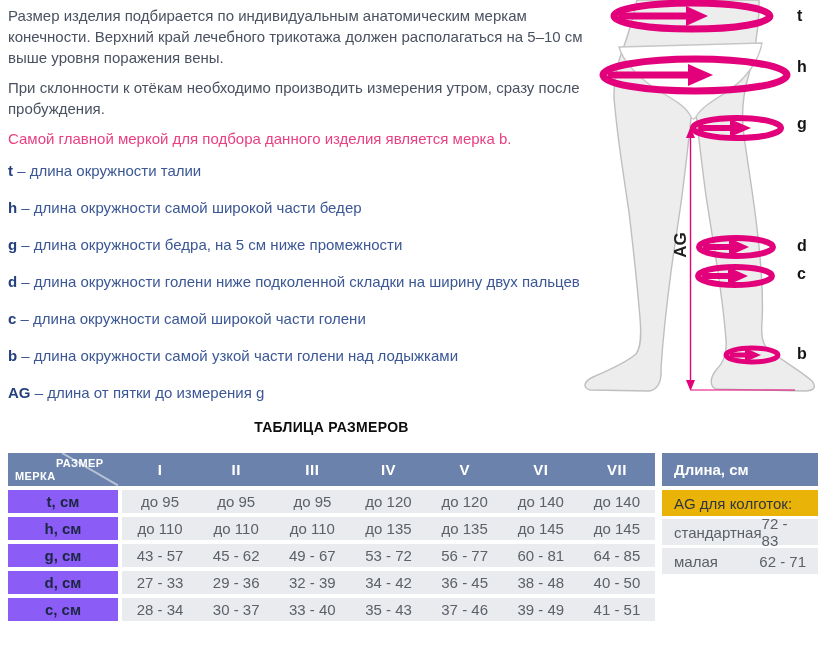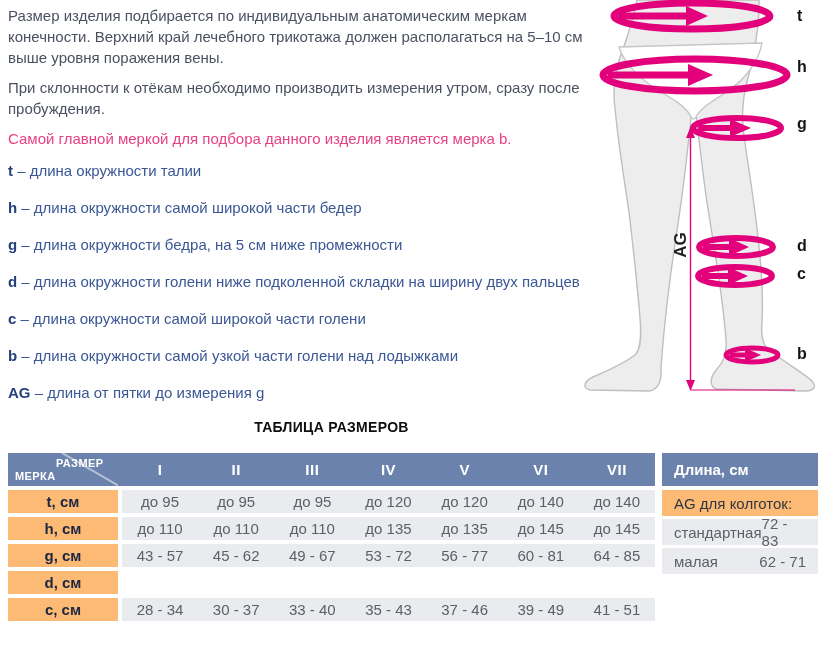--- a/index.html
+++ b/index.html
@@ -34,30 +34,30 @@
     font-size:14px; font-weight:bold; color:#0e0e0e; letter-spacing:.3px; }
   .size-table { position:absolute; left:8px; top:453px; width:647px; }
   .thead { display:flex; height:33px; background:#6b83ac; margin-bottom:4px; }
   .corner { width:110px; flex:none; position:relative;text-decoration:underline; }
   .corner svg { position:absolute; left:0; top:0; }
   .corner-top { position:absolute; top:4px; left:48px; font-size:11px; font-weight:bold; color:#fff; letter-spacing:.4px; }
   .corner-bottom { position:absolute; bottom:4px; left:7px; font-size:11px; font-weight:bold; color:#fff; letter-spacing:.4px; }
   .hspacer { width:4px; flex:none; }
   .hcell { flex:1; display:flex; align-items:center; justify-content:center; color:#fff; font-weight:bold; font-size:15px; letter-spacing:.5px; }
   .trow { display:flex; height:23px; margin-bottom:4px; }
-  .rlabel { width:110px; flex:none; background:#fdba74; color:#1b2742; font-weight:bold; font-size:15px;
+  .rlabel { width:110px; flex:none; background:#8b5cf6; color:#1b2742; font-weight:bold; font-size:15px;
     display:flex; align-items:center; justify-content:center; }
   .rgap { width:4px; flex:none; }
   .rdata { flex:1; background:#e9ebef; display:flex; }
   .dcell { flex:1; display:flex; align-items:center; justify-content:center; font-size:15px; color:#5c6168; }
   
   .len-panel { position:absolute; left:662px; top:453px; width:156px; }
   .len-head { height:33px; background:#6b83ac; color:#fff; font-weight:bold; font-size:15px;
     display:flex; align-items:center; padding-left:12px; margin-bottom:4px; }
-  .len-sub { height:26px; background:#fdba74; color:#2f3642; font-size:15px;
+  .len-sub { height:26px; background:#eab308; color:#2f3642; font-size:15px;
     display:flex; align-items:center; padding-left:12px; margin-bottom:3px; }
   .len-row { height:26px; background:#e9ebef; color:#5c6168; font-size:15px;
     display:flex; align-items:center; justify-content:space-between; padding:4px 12px; margin-bottom:3px; }
 </style>
 </head>
 <body>
 
 <div class="canvas">
 
   <div class="intro">
@@ -225,20 +225,29 @@
         <div class="dcell">53 - 72</div>
         <div class="dcell">56 - 77</div>
         <div class="dcell">60 - 81</div>
         <div class="dcell">64 - 85</div>
       </div>
     </div>
 
     <div class="trow">
       <div class="rlabel">d, см</div>
       <div class="rgap"></div>
+      <div class="rdata">
+        <div class="dcell">27 - 33</div>
+        <div class="dcell">29 - 36</div>
+        <div class="dcell">32 - 39</div>
+        <div class="dcell">34 - 42</div>
+        <div class="dcell">36 - 45</div>
+        <div class="dcell">38 - 48</div>
+        <div class="dcell">40 - 50</div>
+      </div>
     </div>
 
     <div class="trow">
       <div class="rlabel">c, см</div>
       <div class="rgap"></div>
       <div class="rdata">
         <div class="dcell">28 - 34</div>
         <div class="dcell">30 - 37</div>
         <div class="dcell">33 - 40</div>
         <div class="dcell">35 - 43</div>

